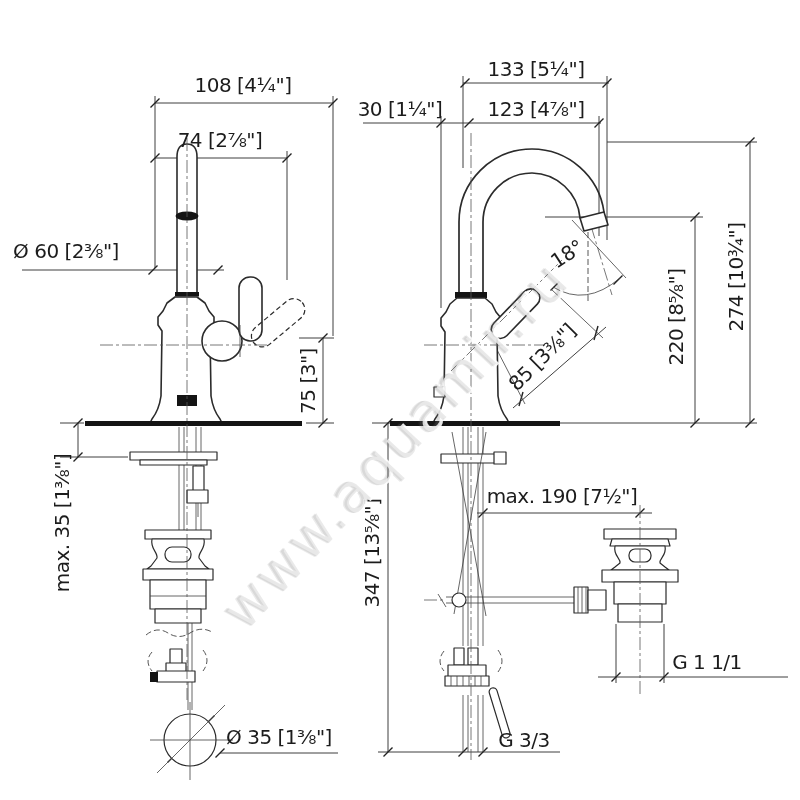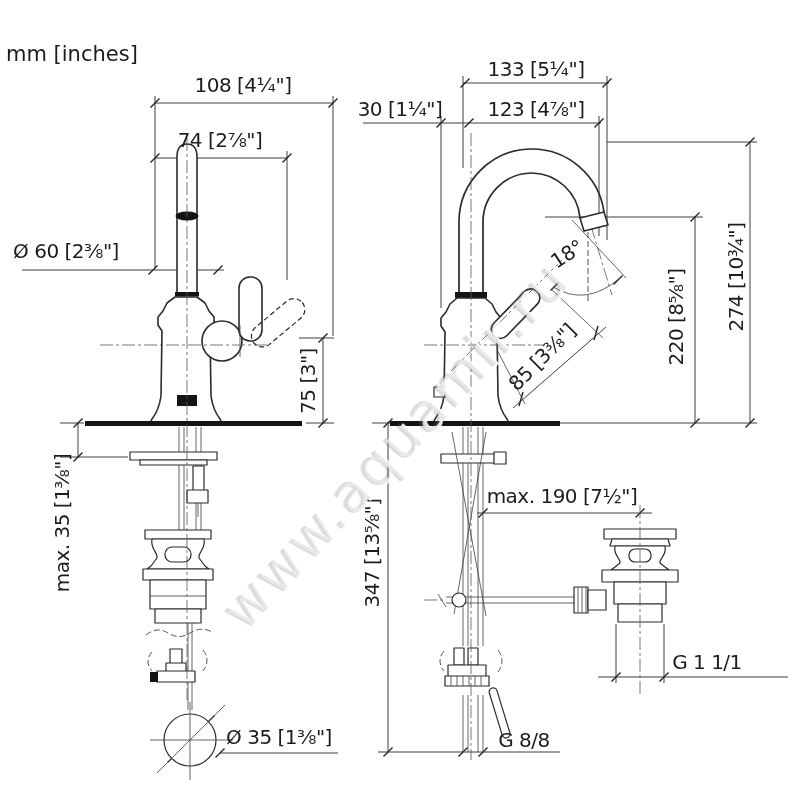--- a/index.html
+++ b/index.html
@@ -157,35 +157,34 @@
       <rect class="obj2" x="-4" y="0" width="8" height="52" rx="4" transform="translate(492,688) rotate(-17)"></rect>
       <path class="thin" d="M463,695 V752 M468,695 V752 M478,695 V752 M483,695 V752"></path>
 
       <path class="cl" d="M471,133 V760"></path>
       <path class="cl" d="M424,345 H545"></path>
       <path class="cl" d="M451,371 L562,260"></path>
       <path class="cl" d="M640,505 V695"></path>
     </g>
   </svg>
 
-  <div class="units">mm [inches]</div>
 
   <div class="lbl" style="left:243px;top:85px">108 [4¼"]</div>
   <div class="lbl" style="left:220px;top:140px">74 [2⅞"]</div>
   <div class="lbl" style="left:66px;top:251px">Ø 60 [2⅜"]</div>
   <div class="lbl r90" style="left:308px;top:381px">75 [3"]</div>
   <div class="lbl r90" style="left:62px;top:523px">max. 35 [1⅜"]</div>
   <div class="lbl" style="left:279px;top:737px">Ø 35 [1⅜"]</div>
 
   <div class="lbl" style="left:536px;top:69px">133 [5¼"]</div>
   <div class="lbl" style="left:536px;top:109px">123 [4⅞"]</div>
   <div class="lbl" style="left:400px;top:109px">30 [1¼"]</div>
   <div class="lbl r33" style="left:567px;top:254px">18°</div>
   <div class="lbl r45" style="left:542px;top:357px">85 [3⅜"]</div>
   <div class="lbl r90" style="left:676px;top:317px">220 [8⅝"]</div>
   <div class="lbl r90" style="left:736px;top:277px">274 [10¾"]</div>
   <div class="lbl" style="left:562px;top:496px">max. 190 [7½"]</div>
   <div class="lbl r90" style="left:372px;top:553px">347 [13⅝"]</div>
   <div class="lbl" style="left:707px;top:662px">G 1 1/1</div>
-  <div class="lbl" style="left:524px;top:740px">G 8/8</div>
+  <div class="lbl" style="left:524px;top:740px">G 3/3</div>
 
   <div class="wm">www.aquamir.ru</div>
 </div>
 
 </body></html>

